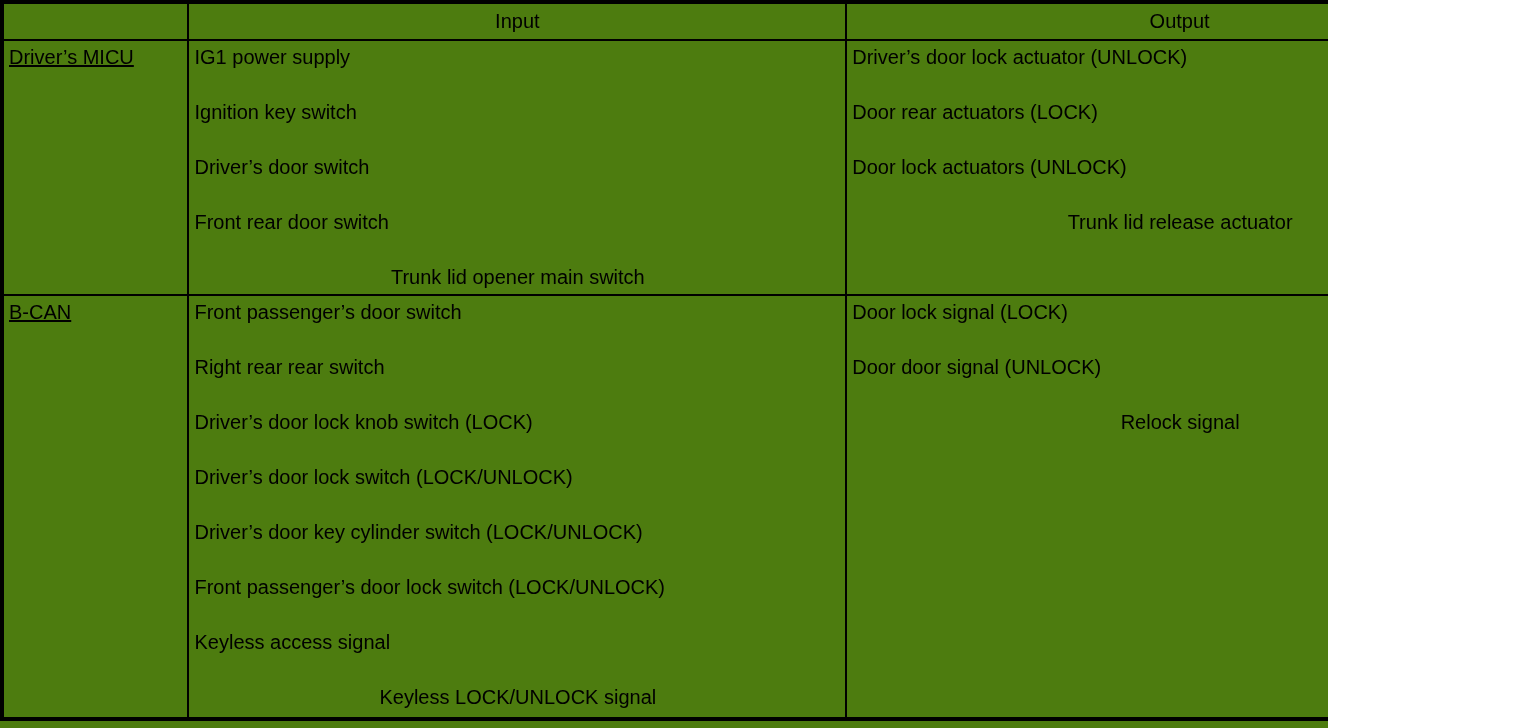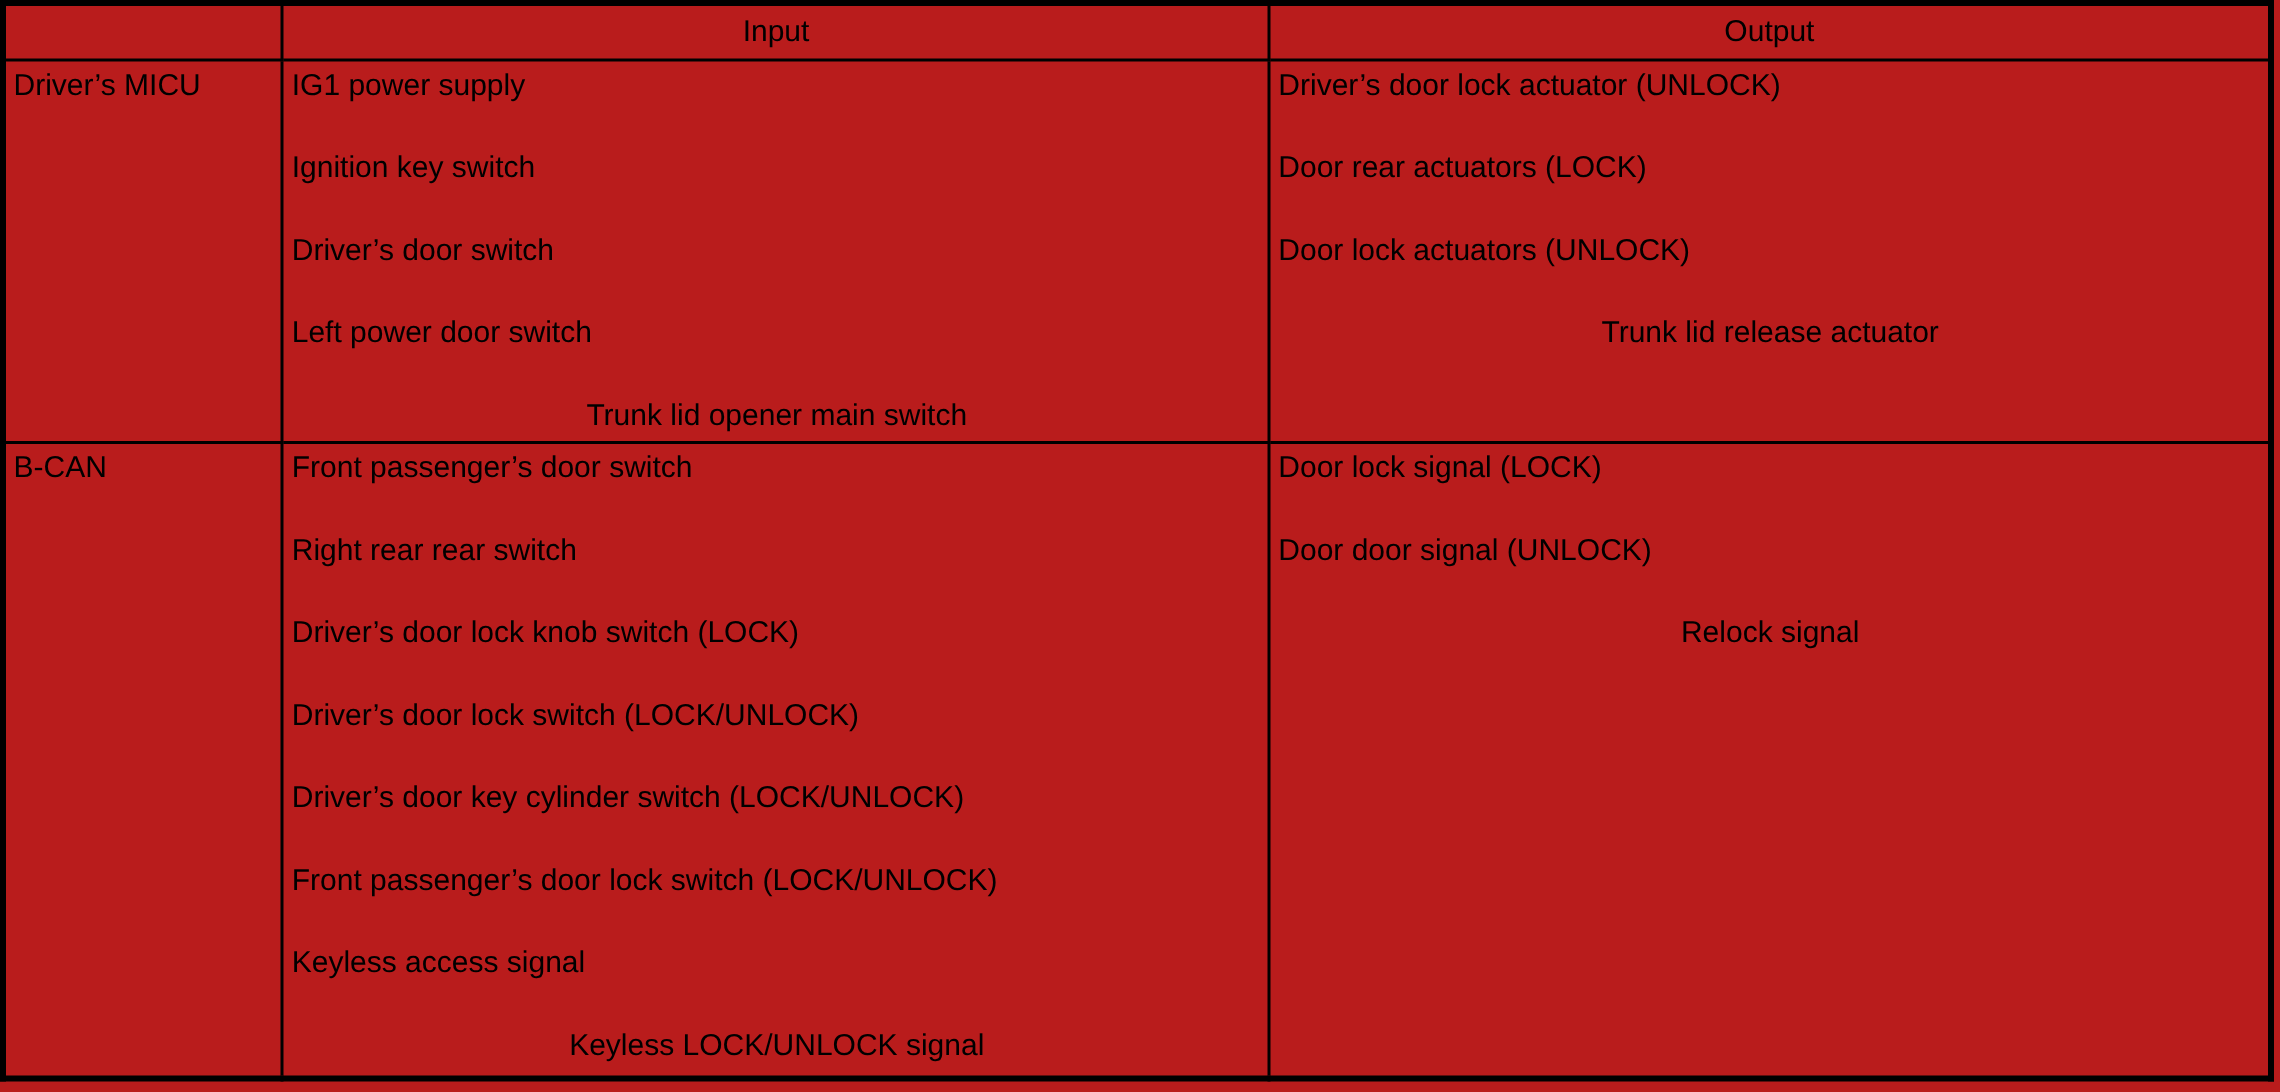--- a/index.html
+++ b/index.html
@@ -7,23 +7,23 @@
     margin: 0;
     padding: 0;
     background: #ffffff;
   }
   body {
     font-family: "Liberation Sans", "DejaVu Sans", sans-serif;
     color: #000000;
     -webkit-font-smoothing: none;
   }
   .page {
-    width: 1520px;
+    width: 1328px;
     height: 728px;
-    background: #b91c1c;
+    background: #4d7c0f;
     overflow: hidden;
   }
   table.io-table {
     border-collapse: collapse;
     table-layout: fixed;
     width: 1516px;
     margin: 0;
     border: 4px solid #000000;
   }
   table.io-table th,
@@ -45,20 +45,21 @@
   tbody td {
     vertical-align: top;
     padding: 5px 4px 2px 5px;
     font-size: 20px;
   }
   tr.row-drivers-micu { height: 255px; }
   tr.row-b-can { height: 424px; }
   .source-label {
     line-height: 23px;
     white-space: nowrap;
+    text-decoration: underline;
   }
   .cell-item {
     line-height: 23px;
     margin-bottom: 32px;
     white-space: nowrap;
   }
   .cell-item:last-child { margin-bottom: 0; text-align: center; }
 </style>
 </head>
 <body>
@@ -79,21 +80,21 @@
     </thead>
     <tbody>
       <tr class="row-drivers-micu">
         <td>
           <div class="source-label">Driver’s MICU</div>
         </td>
         <td>
             <div class="cell-item">IG1 power supply</div>
             <div class="cell-item">Ignition key switch</div>
             <div class="cell-item">Driver’s door switch</div>
-            <div class="cell-item">Left power door switch</div>
+            <div class="cell-item">Front rear door switch</div>
             <div class="cell-item">Trunk lid opener main switch</div>
           </td>
         <td>
             <div class="cell-item">Driver’s door lock actuator (UNLOCK)</div>
             <div class="cell-item">Door rear actuators (LOCK)</div>
             <div class="cell-item">Door lock actuators (UNLOCK)</div>
             <div class="cell-item">Trunk lid release actuator</div>
           </td>
       </tr>
       <tr class="row-b-can">

